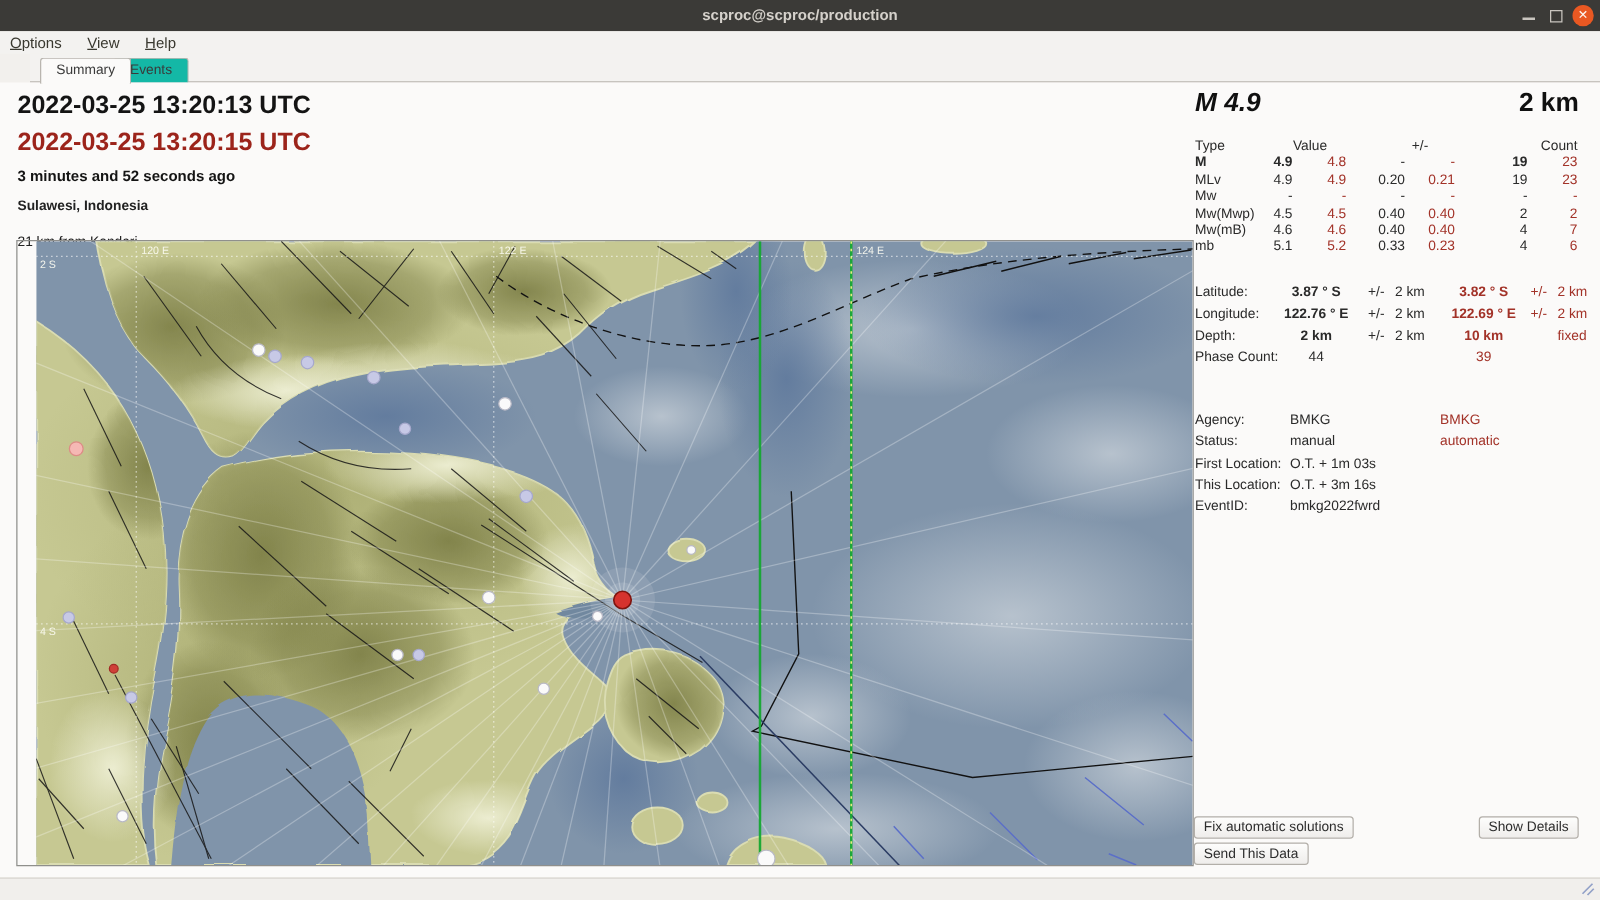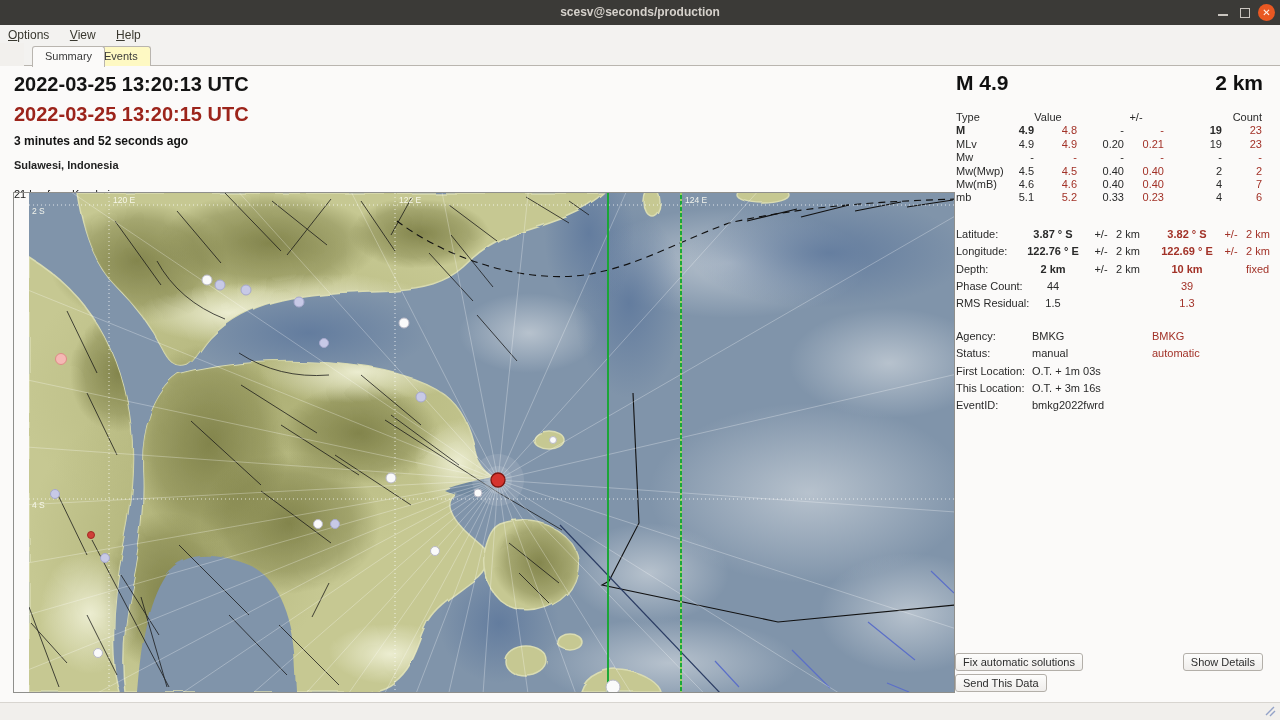--- a/index.html
+++ b/index.html
@@ -15,33 +15,33 @@
        background:#e95822;color:#fdf5ef;font-size:10px;line-height:17px;text-align:center;cursor:pointer;}
   
   .menubar{position:absolute;left:0;top:25px;width:1280px;height:18px;background:#f3f2f0;}
   .menu-item{display:inline-block;padding:1px 8px;font-size:12px;color:#39382f;cursor:pointer;}
   .menu-item::first-letter{text-decoration:underline;}
   
   .tabbar{position:absolute;left:0;top:43px;width:1280px;height:23px;background:#f3f2f0;
        border-bottom:1px solid #b9b5af;box-sizing:border-box;margin-left:24px;}
   .tab{position:absolute;top:3px;height:19px;line-height:19px;padding:0 12px;font-size:11px;
        border:1px solid #b9b5af;border-bottom:none;border-radius:3px 3px 0 0;cursor:pointer;
-       background:#fef9c3;color:#3a3a3a;}
+       background:#14b8a6;color:#3a3a3a;}
   .tab.active{background:#fbfaf9;height:20px;z-index:3;}
   
   .content{position:absolute;left:0;top:66px;width:1280px;height:636px;background:#fbfaf9;}
   .t-origin{position:absolute;left:14px;top:73px;font-size:20px;font-weight:bold;color:#141414;}
   .t-auto{position:absolute;left:14px;top:103px;font-size:20px;font-weight:bold;color:var(--red-strong);}
   .t-elapsed{position:absolute;left:14px;top:134px;font-size:12px;font-weight:bold;color:#141414;}
   .t-region{position:absolute;left:14px;top:159px;font-size:11px;font-weight:bold;color:#222;}
   .t-dist{position:absolute;left:14px;top:176px;font-size:11px;color:#222;margin-top:12px;}
   
   #mapwrap{position:absolute;left:13px;top:192px;width:925px;height:499px;border:1px solid #8f8f8c;padding-left:15px;}
   
-  .mag-big{position:absolute;left:956px;top:71px;font-size:21px;font-weight:bold;color:#101010;}
+  .mag-big{position:absolute;left:956px;top:71px;font-size:21px;font-weight:bold;color:#101010;font-style:italic;}
   .depth-big{position:absolute;right:17px;top:71px;font-size:21px;font-weight:bold;color:#101010;}
   .red{color:var(--red-val);}
   .bold{font-weight:bold;}
   #mag-table{position:absolute;left:956px;top:111px;width:306px;font-size:11px;color:#2a2a2a;}
   .mt-row{position:relative;height:13.4px;text-decoration:underline;}
   .mt-row span{position:absolute;top:0;white-space:nowrap;}
   .mt-type{left:0;}
   .mt-hval{left:27px;width:130px;text-align:center;}
   .mt-herr{left:115px;width:130px;text-align:center;}
   .mt-hcnt{right:0;text-align:right;}
@@ -70,21 +70,21 @@
   #btn-details{right:17px;top:653px;}
   
   .statusbar{position:absolute;left:0;top:702px;width:1280px;height:18px;background:#f1efec;
        border-top:1px solid #d8d5d0;box-sizing:border-box;}
   .grip{position:absolute;right:4px;top:705px;width:12px;height:12px;cursor:nwse-resize;}
 </style>
 </head>
 <body style="--red-strong: #9c241b; --red-val: #a23228;">
 
 <div class="titlebar">
-  <div class="win-title">scesv@seconds/production</div>
+  <div class="win-title">scproc@scproc/production</div>
   <div class="win-min"></div>
   <div class="win-max"></div>
   <div class="win-close">✕</div>
 </div>
 
 <div class="menubar">
   <span class="menu-item">Options</span>
   <span class="menu-item">View</span>
   <span class="menu-item">Help</span>
 </div>
@@ -420,25 +420,20 @@
       <span class="loc-u1">+/-</span>
       <span class="loc-d1">2 km</span>
       <span class="loc-v2 red bold">10 km</span>
       <span class="loc-d2 red">fixed</span>
     </div>
     <div class="loc-row">
       <span class="loc-label">Phase Count:</span>
       <span class="loc-v1">44</span>
       <span class="loc-v2 red">39</span>
     </div>
-    <div class="loc-row">
-      <span class="loc-label">RMS Residual:</span>
-      <span class="loc-v1">1.5</span>
-      <span class="loc-v2 red">1.3</span>
-    </div>
   </div>
 <div id="meta-table">
     <div class="meta-row">
       <span class="meta-label">Agency:</span>
       <span class="meta-v1">BMKG</span>
       <span class="meta-v2 red">BMKG</span>
     </div>
     <div class="meta-row">
       <span class="meta-label">Status:</span>
       <span class="meta-v1">manual</span>

